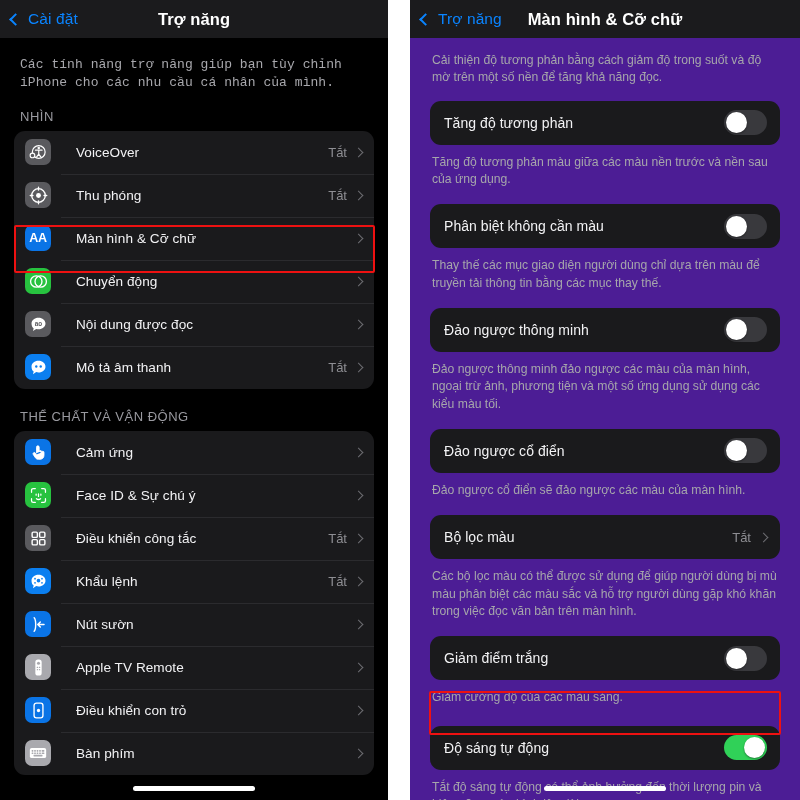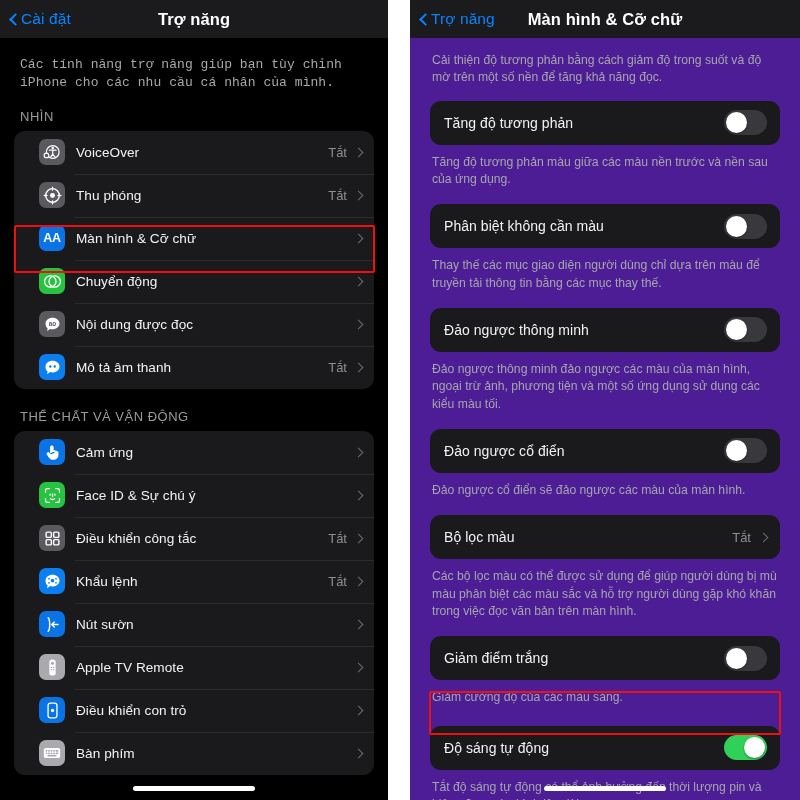--- a/index.html
+++ b/index.html
@@ -28,21 +28,21 @@
     background: #1b1b1d;
     display: flex;
     align-items: center;
     justify-content: center;
   }
   .nav-back {
     position: absolute;
     left: 11px;
     top: 0; bottom: 0;
     display: flex; align-items: center;
-    gap: 0;
+    gap: 7px;
     color: #0a84ff;
     font-size: 15.5px;
     letter-spacing: .1px;
     cursor: pointer;
   }
   .chev-left {
     width: 9px; height: 9px;
     border-left: 2.4px solid #0a84ff;
     border-bottom: 2.4px solid #0a84ff;
     transform: rotate(45deg);
@@ -72,21 +72,20 @@
     letter-spacing: .5px;
     padding: 16px 6px 7px 6px;
     text-transform: uppercase;
   }
   .sect-header.tight { padding-top: 20px; }
 
   .card {
     background: #1a1a1c;
     border-radius: 11px;
     overflow: hidden;
-    padding-left: 14px;
   }
 
   .row {
     position: relative;
     display: flex;
     align-items: center;
     height: 43px;
     padding-left: 11px;
     cursor: pointer;
   }
@@ -95,21 +94,21 @@
     position: absolute;
     left: 47px; right: 0; top: 0;
     height: 1px;
     background: #2b2b2e;
   }
   .row-icon {
     width: 26px; height: 26px;
     border-radius: 7px;
     flex: 0 0 26px;
     display: flex; align-items: center; justify-content: center;
-    margin-right: 11px;
+    margin-right: 25px;
   }
   .row-label {
     color: #f2f2f4;
     font-size: 13.6px;
     flex: 1;
     letter-spacing: .05px;
     white-space: nowrap;
   }
   .row-value {
     color: #8e8e93;

